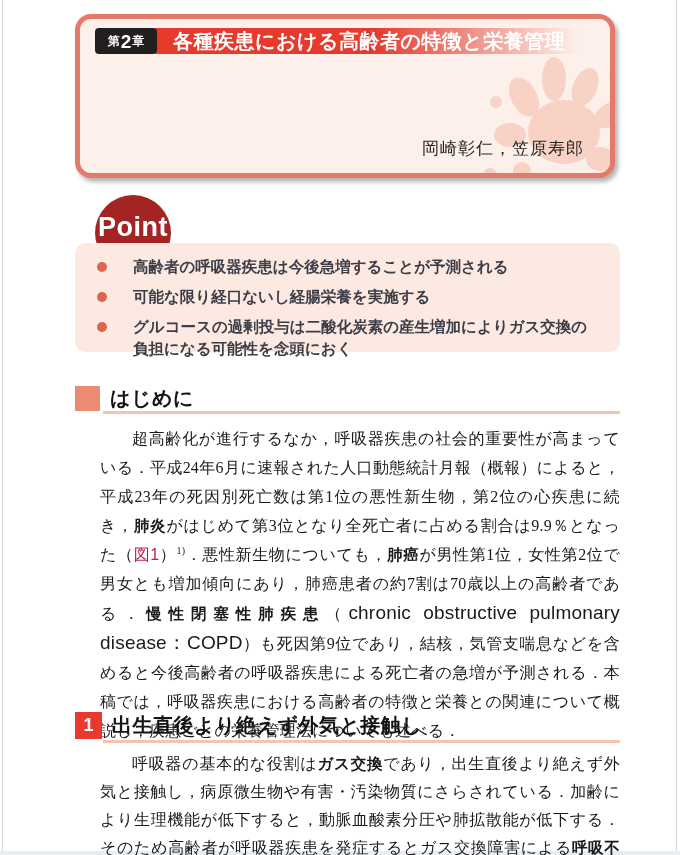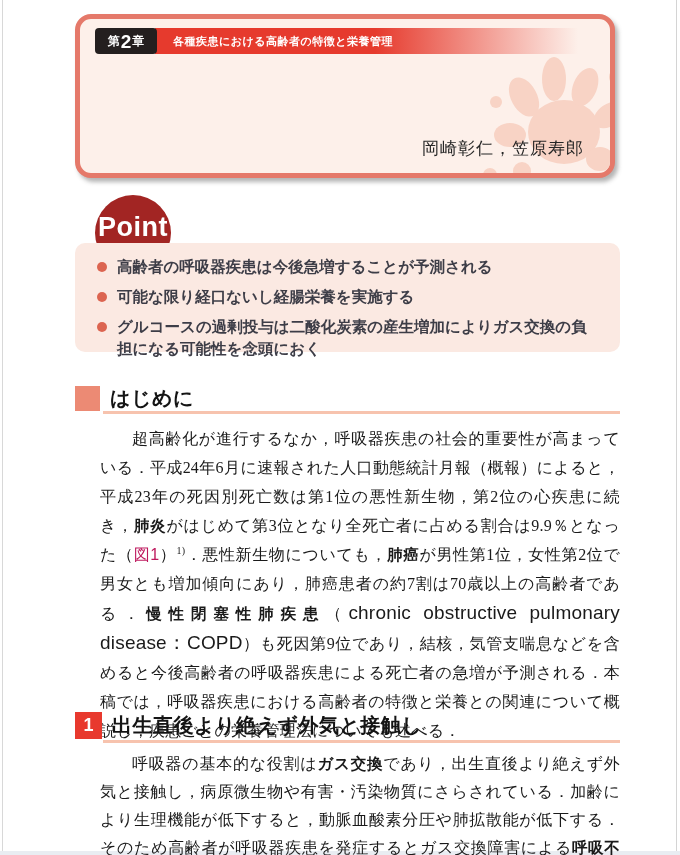--- a/index.html
+++ b/index.html
@@ -23,21 +23,21 @@
   .chapter-row{position:absolute;left:15px;top:9px;display:flex;align-items:stretch;height:26px;width:500px;}
   .chapter-badge{
     background:#241f1f;color:#fff;border-radius:4px;width:62px;height:26px;flex:none;
     display:flex;align-items:center;justify-content:center;gap:1px;position:relative;z-index:2;
   }
   .cb-small{font-size:12px;font-weight:bold;}
   .cb-num{font-size:19px;font-weight:bold;line-height:1;}
   .chapter-bar{
     height:26px;width:405px;margin-left:-2px;
     background:linear-gradient(to right,#e63a2d 0%,#e63a2d 52%,rgba(230,58,45,0) 100%);
-    color:#fff;font-weight:bold;font-size:11px;line-height:26px;padding-left:18px;
+    color:#fff;font-weight:bold;font-size:20px;line-height:26px;padding-left:18px;
     letter-spacing:0.5px;
   }
   .doc-title{
     position:absolute;left:20px;top:66px;font-size:32px;font-weight:bold;color:#0e0e0e;
     letter-spacing:1.5px;white-space:nowrap;z-index:2;
   }
   .doc-num{margin-right:24px;}
   .authors{
     position:absolute;right:26px;top:118px;font-size:17px;color:#262626;letter-spacing:1px;z-index:2;
   }
@@ -48,21 +48,21 @@
     background:#a22523;z-index:1;
   }
   .point-label{
     color:#fff;font-weight:bold;font-size:27px;text-align:center;margin-top:17px;letter-spacing:0.5px;
   }
   .point-box{
     position:absolute;left:75px;top:243px;width:545px;height:109px;box-sizing:border-box;
     background:#fbe9e2;border-radius:10px;z-index:2;padding:13px 24px 0 22px;
   }
   .point-item{
-    display:flex;gap:10px;margin-bottom:8px;
+    display:flex;gap:26px;margin-bottom:8px;
     font-weight:bold;font-size:15.5px;color:#3d3d47;line-height:1.42;
   }
   .point-dot{width:10px;height:10px;border-radius:50%;background:#dc6450;margin-top:6px;flex:none;}
 
   
   .h-square{position:absolute;width:25px;height:25px;background:#ec8a74;}
   .h-square.num{width:27px;height:27px;background:#e8392e;color:#fff;text-align:center;
     font-size:18px;font-weight:bold;line-height:27px;}
   .h-title{position:absolute;font-size:20px;font-weight:bold;color:#141414;letter-spacing:0.5px;white-space:nowrap;}
   .h-underline{position:absolute;width:517px;height:3px;background:#f7c3ae;}

